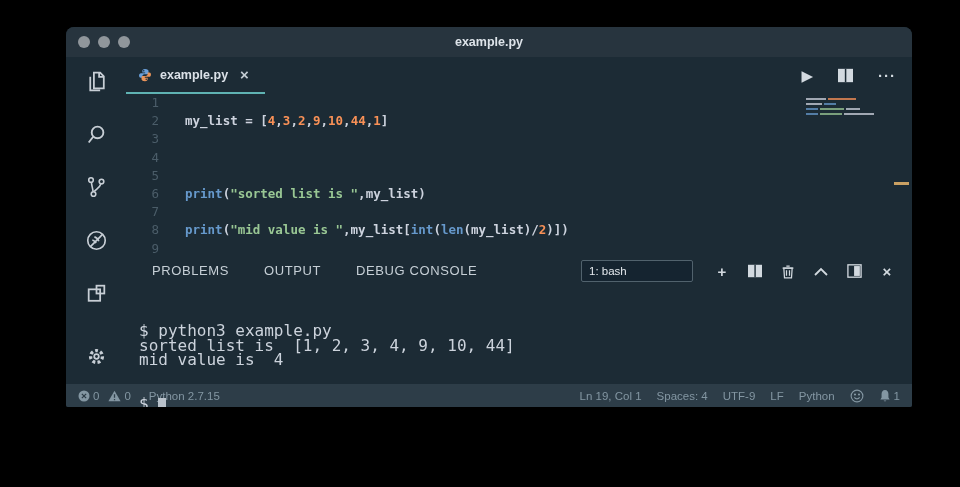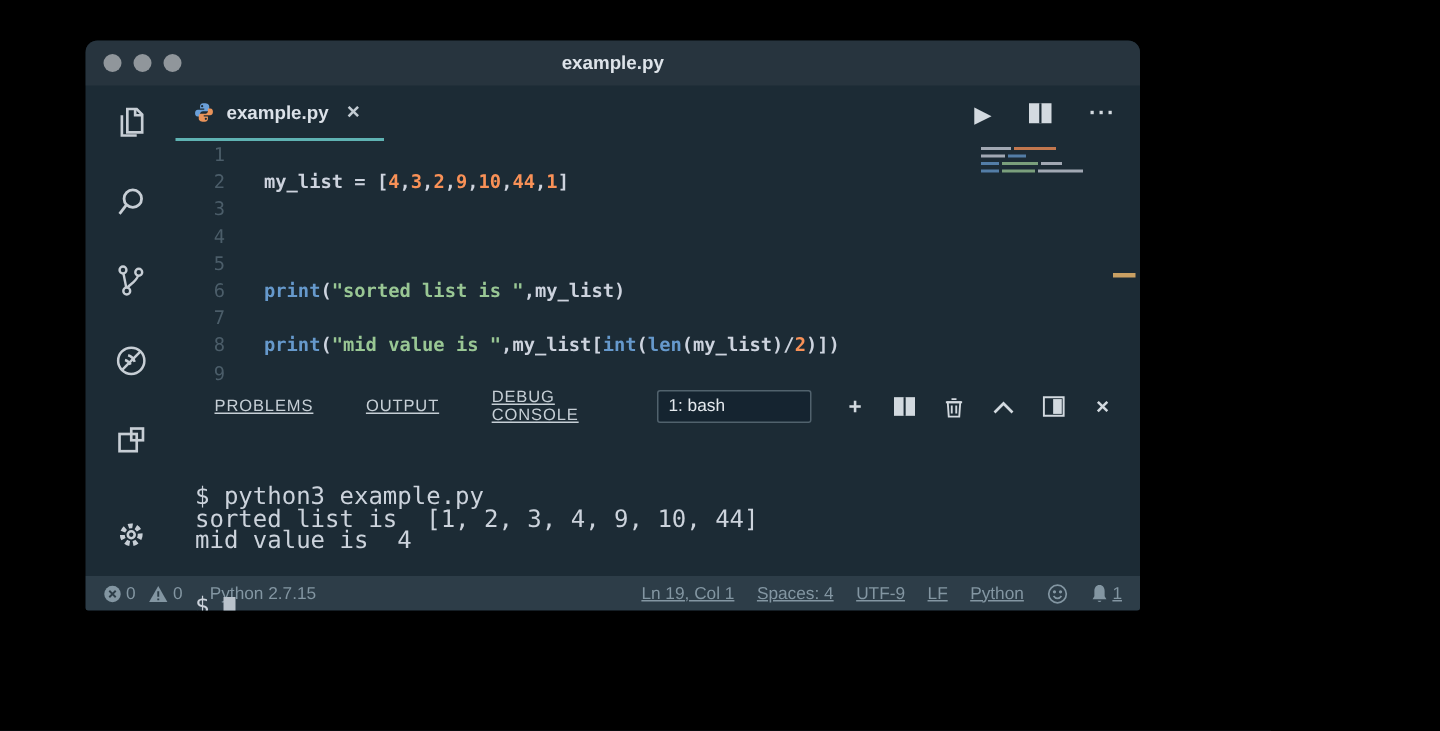--- a/index.html
+++ b/index.html
@@ -1,18 +1,18 @@
 <!DOCTYPE html>
 <html><head>
 <meta charset="utf-8">
 <style>
   * { margin:0; padding:0; box-sizing:border-box; }
   html,body { width:960px; height:487px; background:#000; overflow:hidden;
               font-family:"Liberation Sans", sans-serif; }
-  .window { position:absolute; left:57px; top:27px; width:703px; height:380px;
+  .window { position:absolute; left:66px; top:27px; width:846px; height:380px;
             background:#1c2b35; border-radius:8px 8px 2px 2px; overflow:hidden;
             display:flex; flex-direction:column; }
   
   .titlebar { height:30px; flex:none; background:#27343e; position:relative;
               display:flex; align-items:center; justify-content:center; }
   .lights { position:absolute; left:12px; top:9px; display:flex; gap:8px; }
   .light { width:12px; height:12px; border-radius:50%; background:#90969b; }
   .wtitle { color:#dde3e9; font-size:12.5px; font-weight:700; }
   
   .main { flex:1; display:flex; min-height:0; }
@@ -46,21 +46,21 @@
   .tk-str { color:#99c794; }
   .minimap { position:absolute; right:34px; top:4px; width:72px; }
   .mmrow { height:2px; margin-bottom:3px; display:flex; gap:2px; }
   .mmrow i { height:2px; display:block; opacity:.75; }
   .rulermark { position:absolute; right:3px; top:88px; width:15px; height:3px; }
   
   .panel { flex:1; display:flex; flex-direction:column; min-height:0; }
   .panelhead { height:34px; flex:none; display:flex; align-items:stretch;
                padding:0 16px 0 26px; }
   .ptab { display:flex; align-items:center; margin-right:35px; color:#c6cfd6;
-          font-size:11px; letter-spacing:.6px; border-bottom:1.5px solid transparent;text-decoration:underline; }
+          font-size:13px; letter-spacing:.6px; border-bottom:1.5px solid transparent; }
   .ptab.active { color:#eef3f6; border-bottom-color:#5fb3b3; }
   .bashsel { margin-left:auto; align-self:center; width:112px; height:22px;
              background:#152430; border:1px solid #51626d; border-radius:2px;
              display:flex; align-items:center; padding:0 7px; color:#e4e9ee;
              font-size:11.5px; }
   .selarrows { margin-left:auto; display:flex; flex-direction:column; gap:2px; }
   .selarrows i { width:0; height:0; border:3.5px solid transparent; display:block; }
   .arr-up { border-bottom-color:#cfd6dc; border-top-width:0; }
   .arr-dn { border-top-color:#cfd6dc; border-bottom-width:0; }
   .panelicons { display:flex; align-items:center; gap:15px; margin-left:20px;
@@ -73,21 +73,21 @@
               line-height:14.6px; white-space:pre; }
   .cursor { display:inline-block; width:8px; height:13px; background:#b9c2cb;
             vertical-align:-2px; }
   
   .statusbar { height:23px; flex:none; background:#2d3d48; display:flex;
                align-items:center; padding:0 12px; color:#8396a2;
                font-size:11.5px; }
   .sb-left { display:flex; align-items:center; gap:6px; }
   .sb-item { display:flex; align-items:center; gap:3px; }
   .sb-interp { margin-left:12px;text-align:center; }
-  .sb-right { margin-left:auto; display:flex; align-items:center; gap:15px;text-decoration:underline; }
+  .sb-right { margin-left:auto; display:flex; align-items:center; gap:15px; }
   svg { display:block; }
 </style>
 </head>
 <body>
 
 <div class="window">
 
   <div class="titlebar">
     <div class="lights">
       <span class="light"></span>

